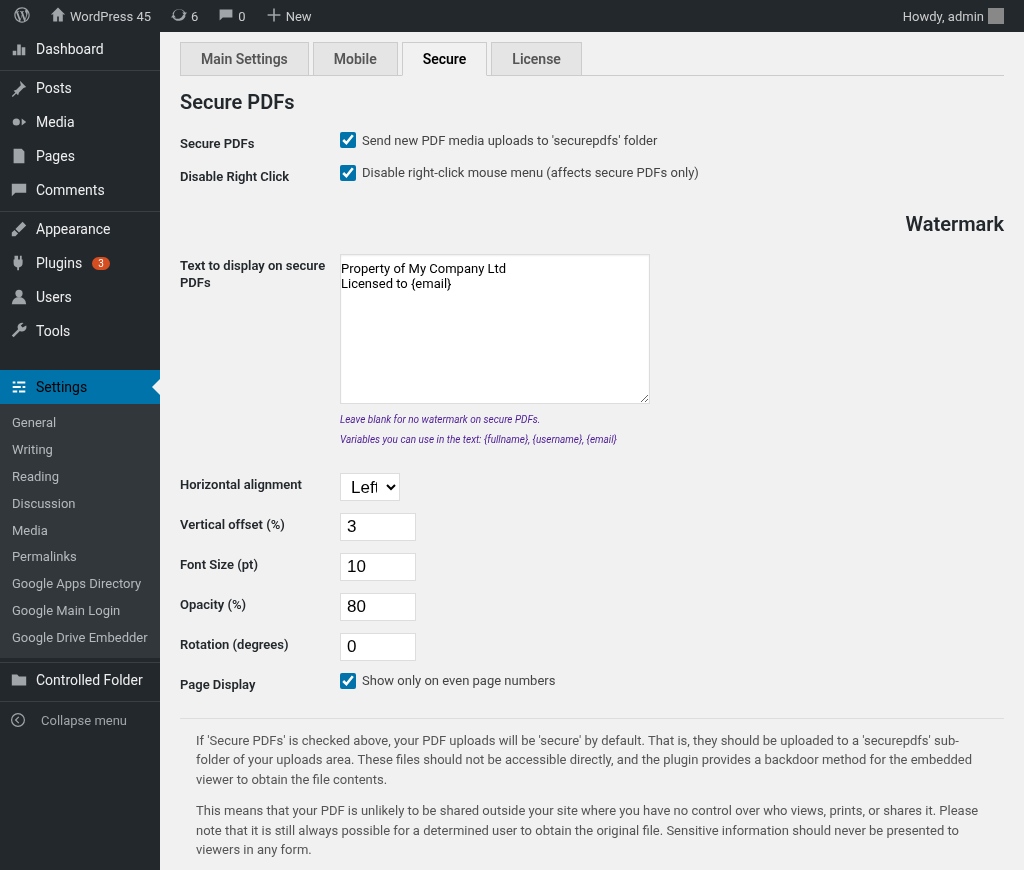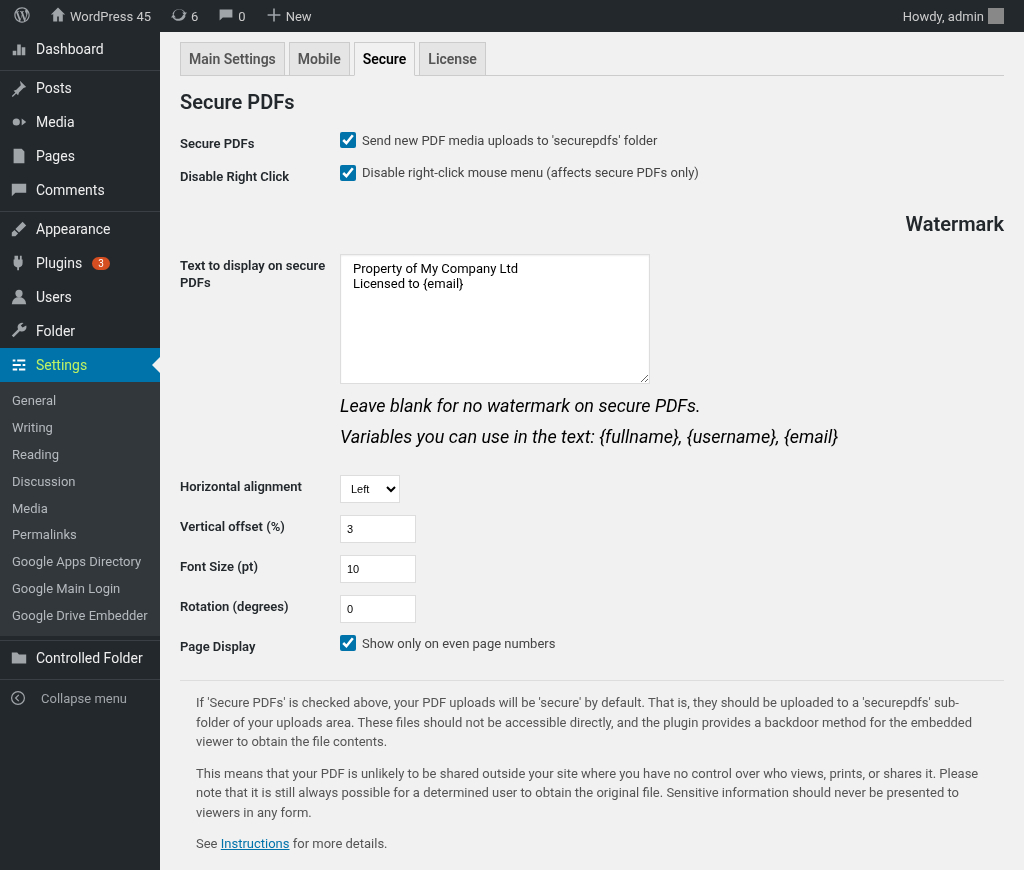--- a/index.html
+++ b/index.html
@@ -46,21 +46,22 @@
     align-items:center;
     gap:8px;
     padding: 8px 8px 8px 10px;
     color:#eee;
     cursor:pointer;
     position:relative;
   }
   .menu-item.top { font-weight:400;}
   .menu-item.active {
     background:#0073aa;
-    color:#bef264;
+    color:#000000;
+    margin-top:22px;
   }
   .menu-item.active::after{
     content:'';
     position:absolute;
     right:-0px;
     top:50%;
     transform:translateY(-50%);
     border: 8px solid transparent;
     border-right-color:#f1f1f1;
   }
@@ -105,21 +106,21 @@
 
   .tabs {
     display:flex;
     border-bottom:1px solid #ccc;
     margin-bottom: 14px;
   }
   .tab {
     border:1px solid #ccc;
     background:#e5e5e5;
     color:#555;
-    padding: 8px 8px;
+    padding: 8px 20px;
     margin-right:4px;
     margin-bottom:-1px;
     font-size:14px;
     font-weight:600;
     cursor:pointer;
   }
   .tab.active {
     background:#f1f1f1;
     border-bottom-color:#f1f1f1;
     color:#000;
@@ -132,33 +133,33 @@
   .form-row .label { width:160px; font-weight:600; color:#23282d; font-size:13px; padding-top:4px; line-height:1.3;}
   .form-row .field { flex:1; font-size:13px; color:#444;}
   .field label { display:inline-flex; align-items:center; gap:6px;}
   input[type=checkbox] {
     width:16px; height:16px;
     accent-color:#0073aa;
     margin:0;
   }
   textarea.wm {
     width: 310px;
-    height: 130px;
-    padding: 6px 12px;
+    height: 150px;
+    padding: 6px 0;
     font-size:13px;
     font-family:inherit;
     border:1px solid #ddd;
     box-shadow: inset 0 1px 2px rgba(0,0,0,.07);
     resize: both;
   }
-  .desc { font-style:italic; color:#000000; font-size:18px; margin-top:6px; line-height:1.4;}
+  .desc { font-style:italic; color:#4c1d95; font-size:10px; margin-top:6px; line-height:1.4;}
   select.small, input.small {
     border:1px solid #ddd;
     background:#fff;
-    font-size:11px;
+    font-size:17px;
     padding:3px 6px;
     height:28px;
   }
   select.small { width:60px;}
   input.small { width:76px;}
   .info { font-size:13px; color:#555; line-height:1.5; margin:12px 16px;}
   .info a { color:#0073aa; text-decoration:underline; cursor:pointer;}
   hr.sep { border:none; border-top:1px solid #ddd; margin: 24px 0 10px 0;}
 </style>
 </head>
@@ -283,21 +284,21 @@
         </svg>
       </span>
     <span>Users</span>
   </div>
   <div class="menu-item top">
     <span class="menu-icon">
         <svg viewBox="0 0 20 20">
           <path d="M18 4a5 5 0 01-7 6l-7 7-2-2 7-7a5 5 0 016-7l-3 3 2 2z"></path>
         </svg>
       </span>
-    <span>Folder</span>
+    <span>Tools</span>
   </div>
   <div class="menu-item top active">
     <span class="menu-icon">
         <svg viewBox="0 0 20 20">
           <path fill="#fff" d="M3 4h3v2H3zm5 0h9v2H8zM3 9h9v2H3zm11 0h3v2h-3zM3 14h5v2H3zm7 0h7v2h-7z"></path>
         </svg>
       </span>
     <span>Settings</span>
   </div>
   <div class="submenu">
@@ -391,20 +392,26 @@
     </div>
   </div>
 
   <div class="form-row">
     <div class="label">Font Size (pt)</div>
     <div class="field">
       <input class="small" type="text" value="10" style="">
     </div>
   </div>
 
+  <div class="form-row">
+    <div class="label">Opacity (%)</div>
+    <div class="field">
+      <input class="small" type="text" value="80" style="">
+    </div>
+  </div>
 
   <div class="form-row">
     <div class="label">Rotation (degrees)</div>
     <div class="field">
       <input class="small" type="text" value="0" style="">
     </div>
   </div>
 
   <div class="form-row">
     <div class="label">Page Display</div>

